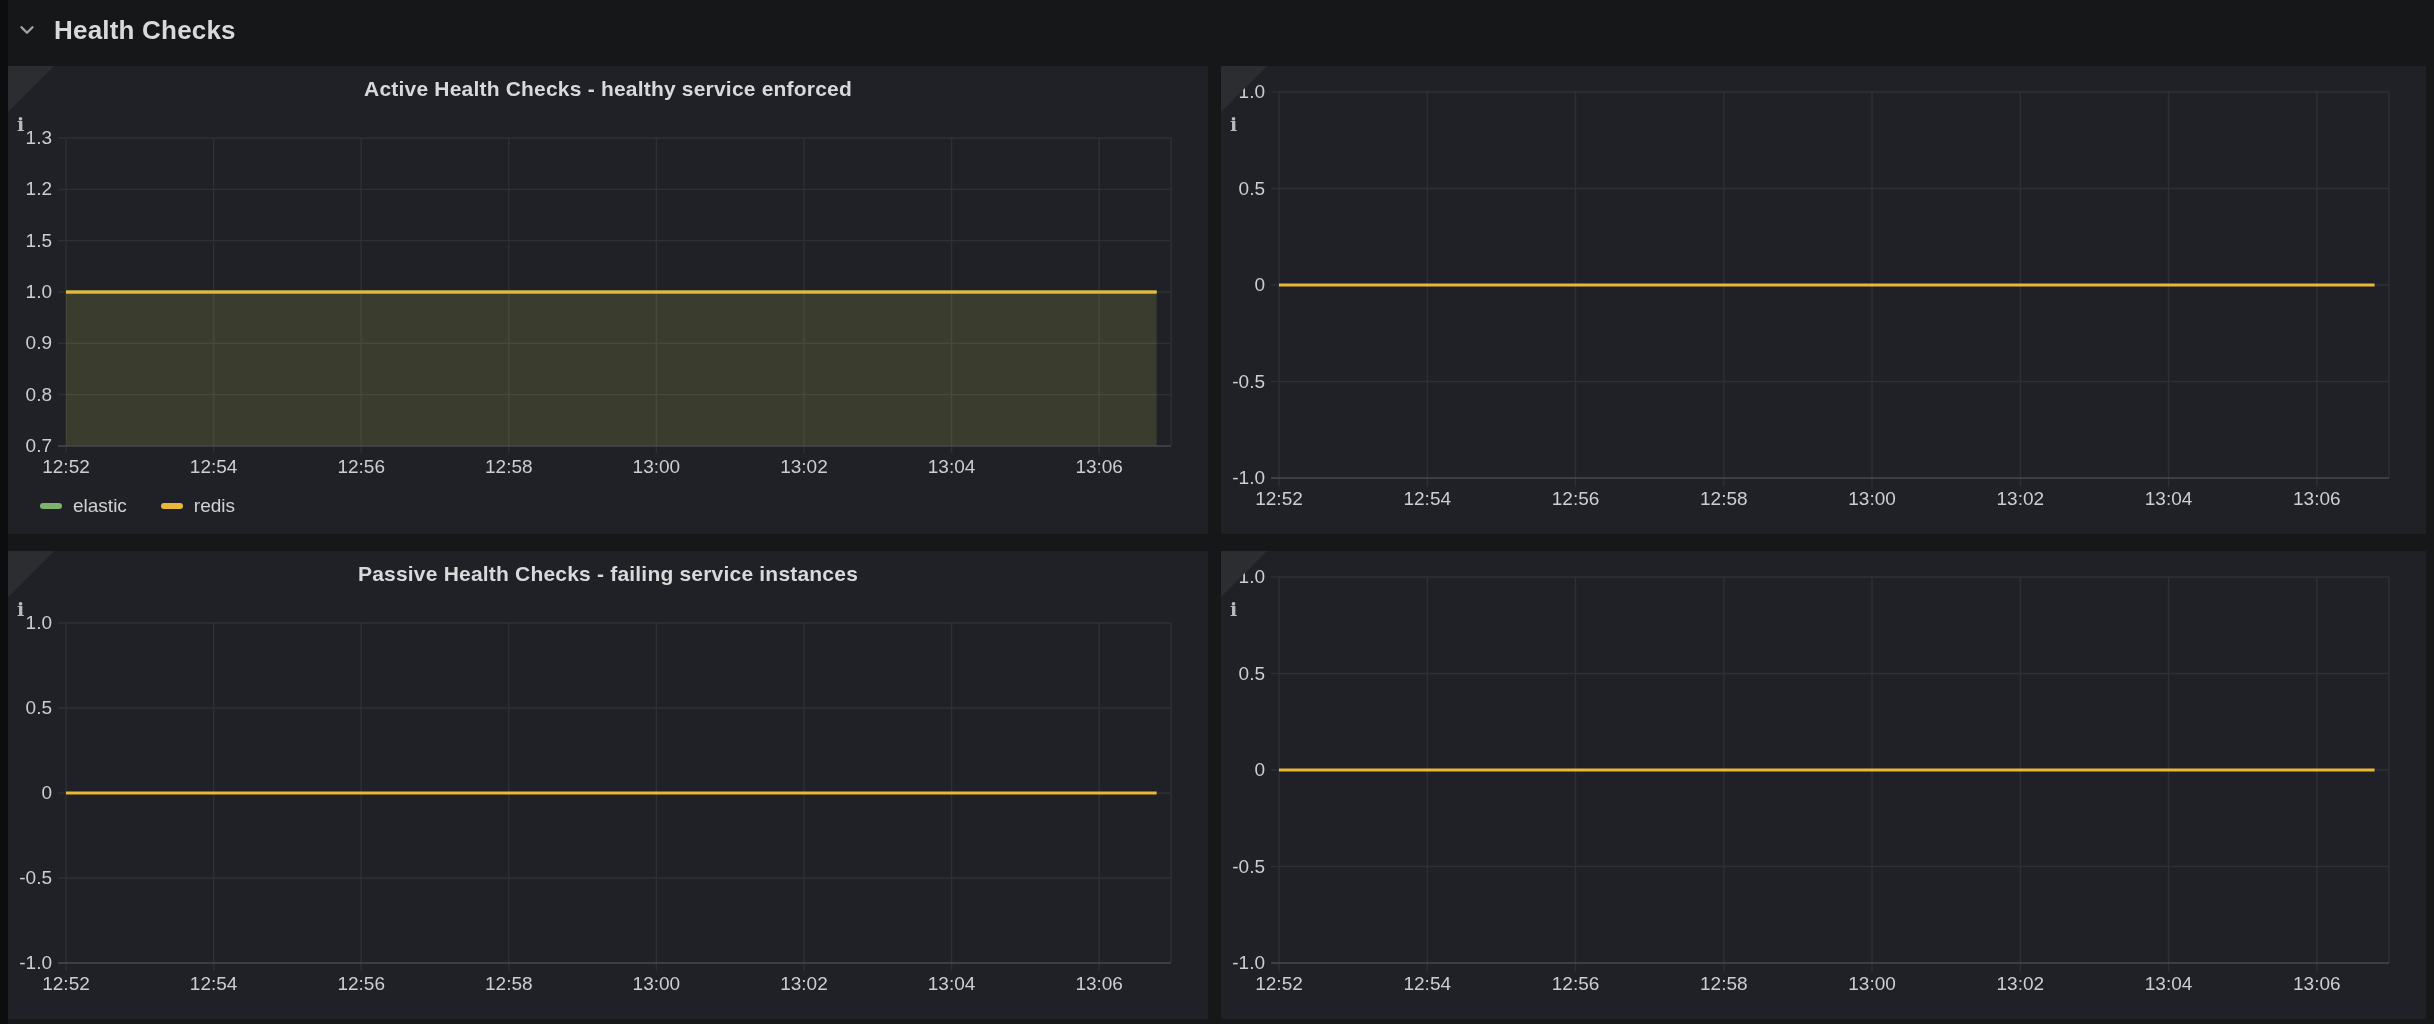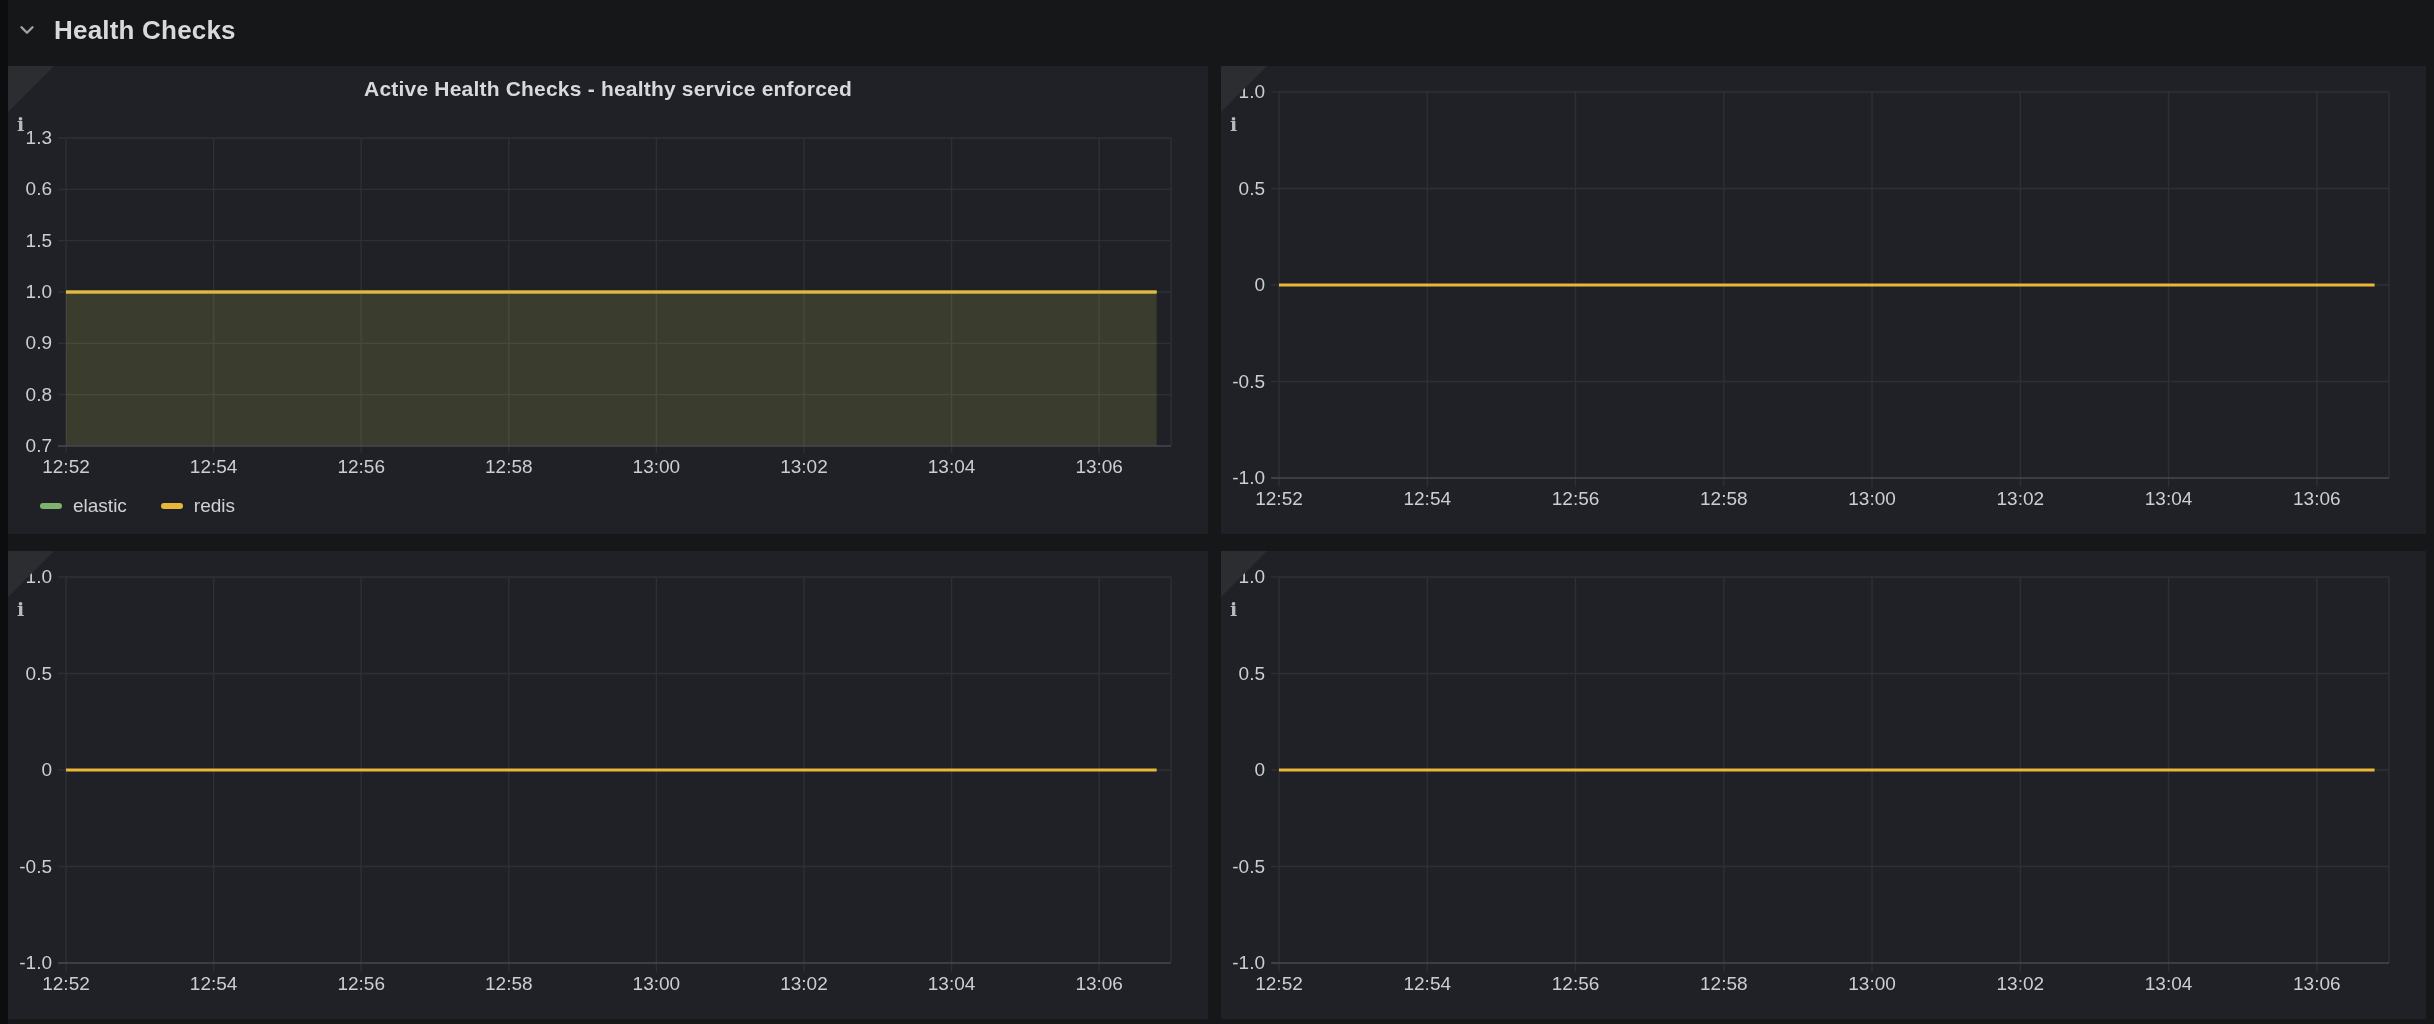--- a/index.html
+++ b/index.html
@@ -107,21 +107,21 @@
 <section class="panel p1">
   <div class="info-corner">
     <span class="info-glyph">i</span>
   </div>
   <div class="panel-title">Active Health Checks - healthy service enforced</div>
   <div class="panel-body">
     <div class="plot-row">
       <div class="y-axis">
 
       <span class="ytick" style="top: 0%;">1.3</span>
-          <span class="ytick" style="top: 16.6667%;">0.6</span>
+          <span class="ytick" style="top: 16.6667%;">1.2</span>
           <span class="ytick" style="top: 33.3333%;">1.5</span>
           <span class="ytick" style="top: 50%;">1.0</span>
           <span class="ytick" style="top: 66.6667%;">0.9</span>
           <span class="ytick" style="top: 83.3333%; margin-left: 28px;">0.8</span>
           <span class="ytick" style="top: 100%;">0.7</span>
         </div>
       <div class="plot">
         <svg viewBox="0 0 1000 400" preserveAspectRatio="none">
           <g class="grid">
             <line x1="0" y1="0" x2="0" y2="400"></line>
@@ -247,20 +247,21 @@
         <span class="xtick" style="left: 80.142%;">13:04</span>
         <span class="xtick" style="left: 93.499%;">13:06</span>
       </div>
   </div>
 </section>
 
 <section class="panel p3">
   <div class="info-corner">
     <span class="info-glyph">i</span>
   </div>
+  <div class="panel-title">Passive Health Checks - failing service instances</div>
   <div class="panel-body">
     <div class="plot-row">
       <div class="y-axis">
 
       <span class="ytick" style="top: 0%;">1.0</span>
           <span class="ytick" style="top: 25%;">0.5</span>
           <span class="ytick" style="top: 50%;">0</span>
           <span class="ytick" style="top: 75%;">-0.5</span>
           <span class="ytick" style="top: 100%;">-1.0</span>
         </div>

